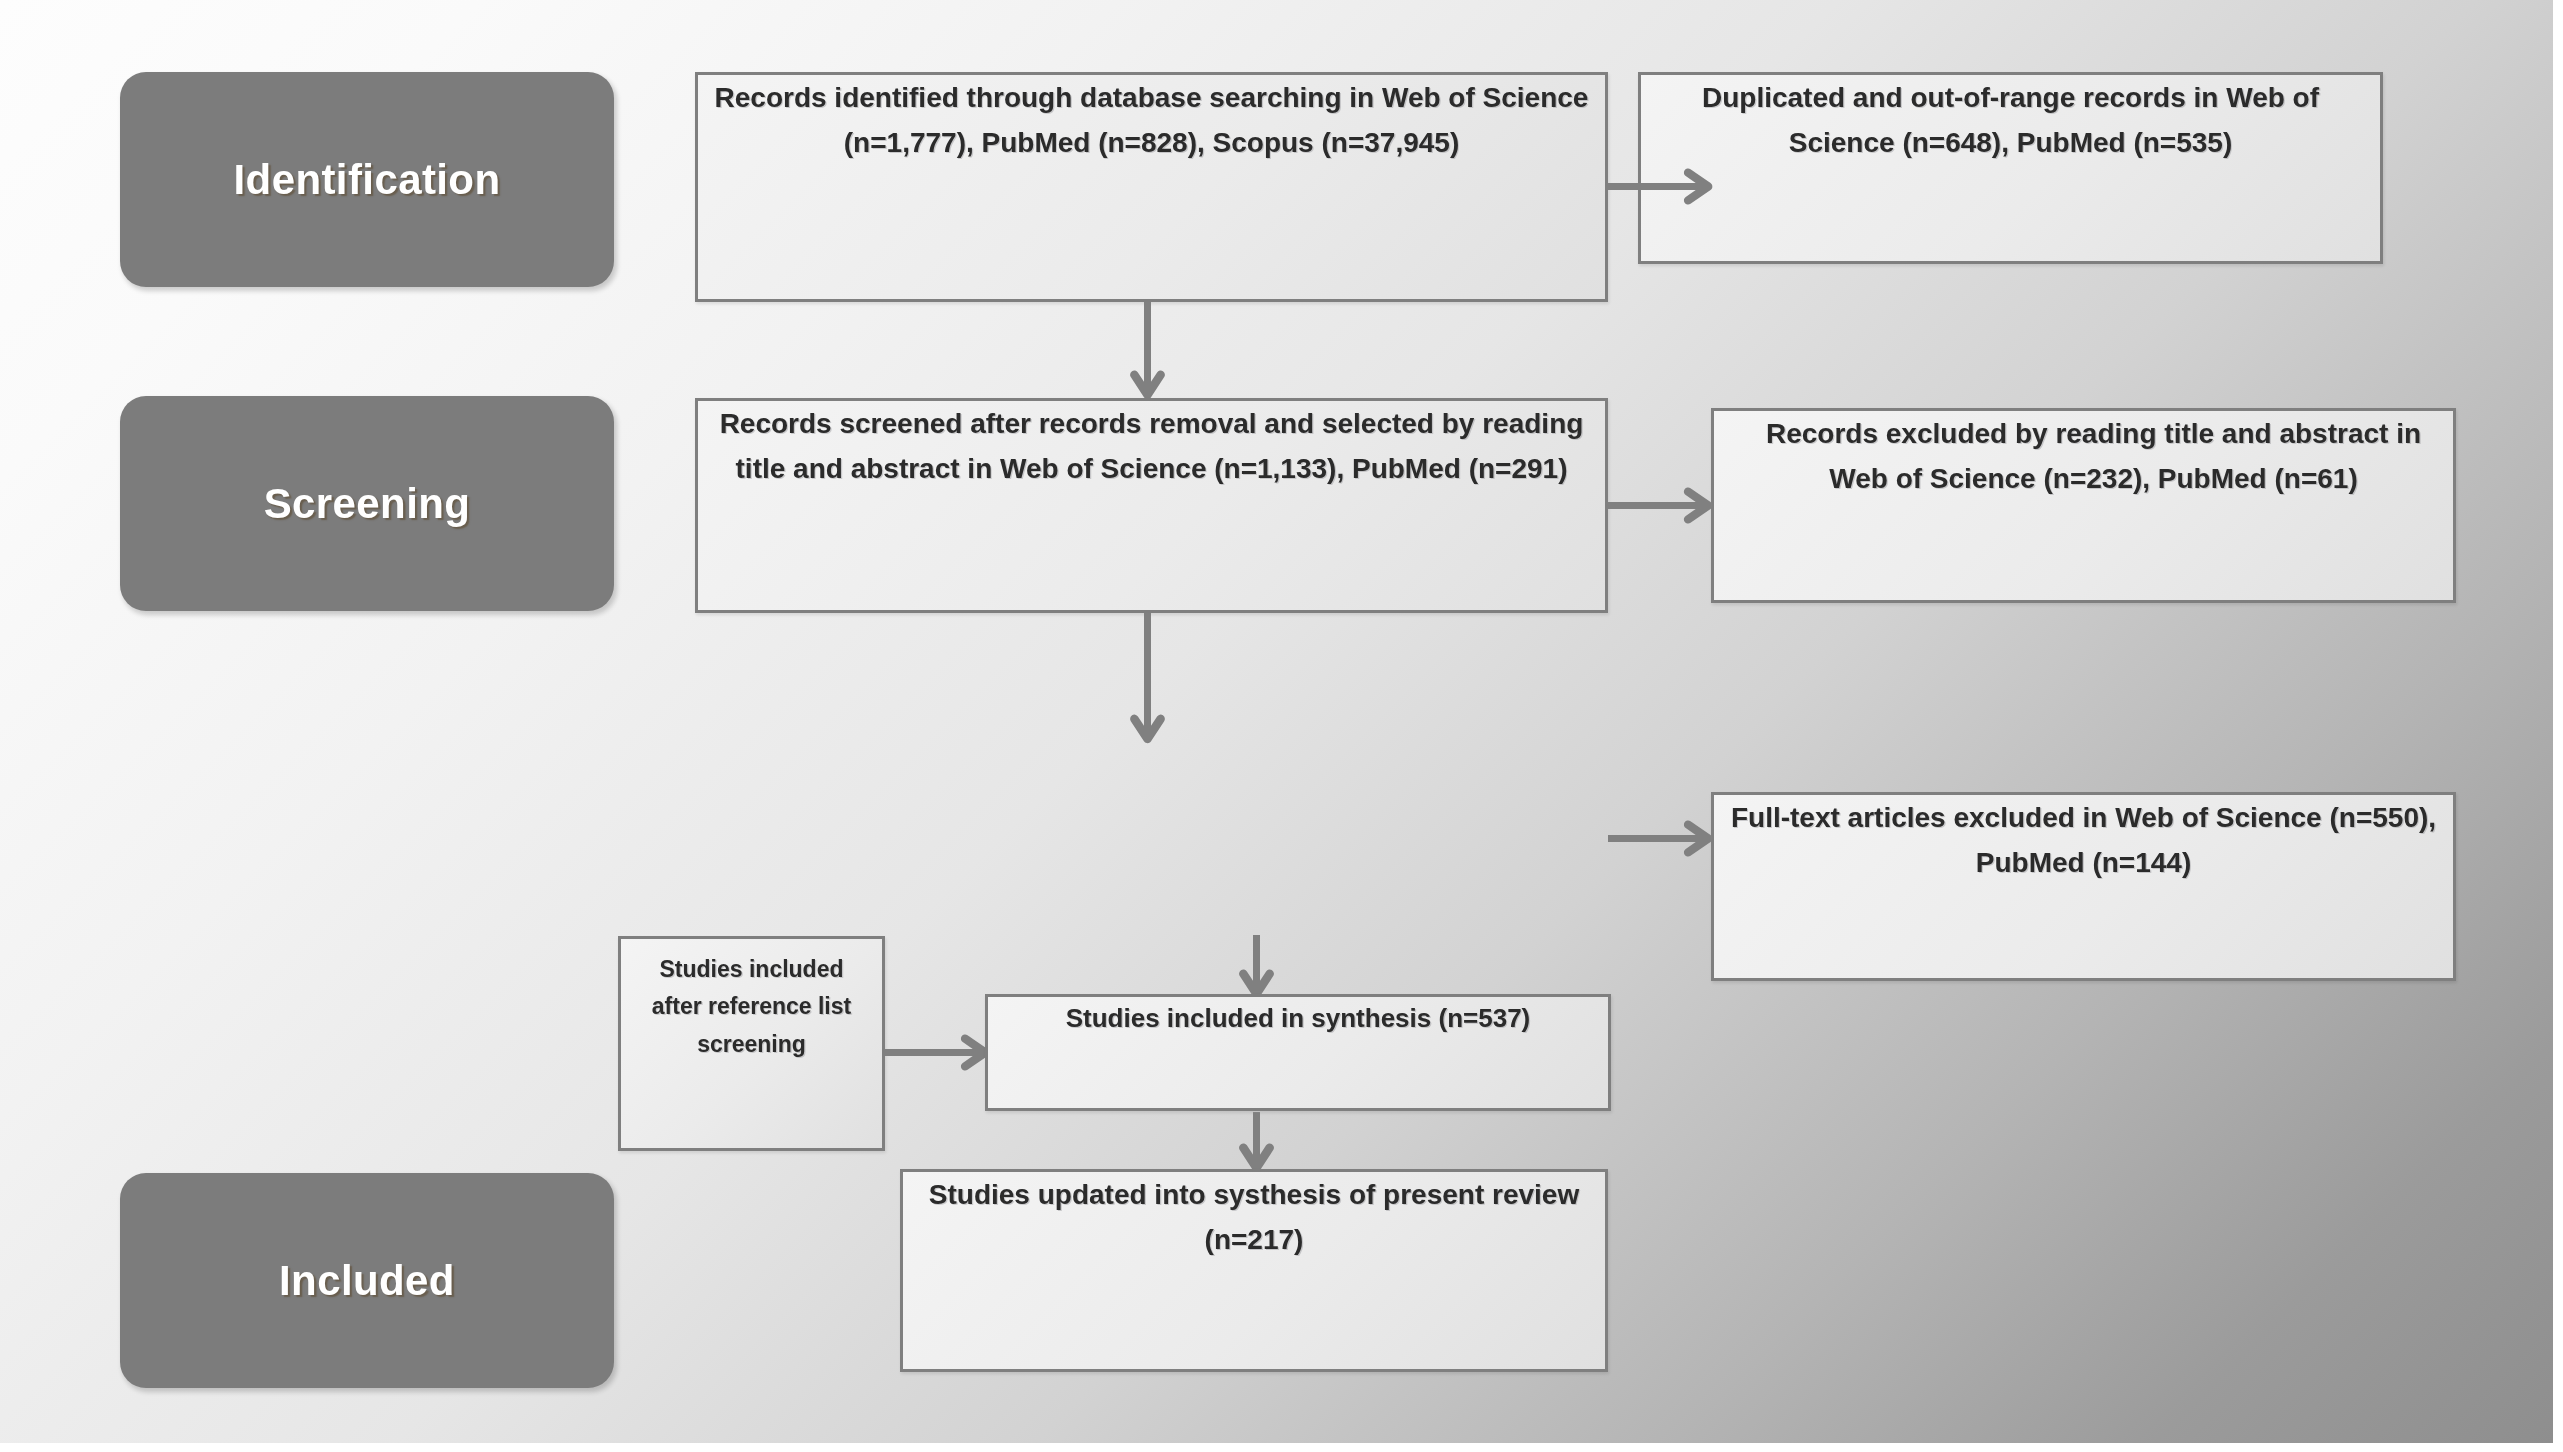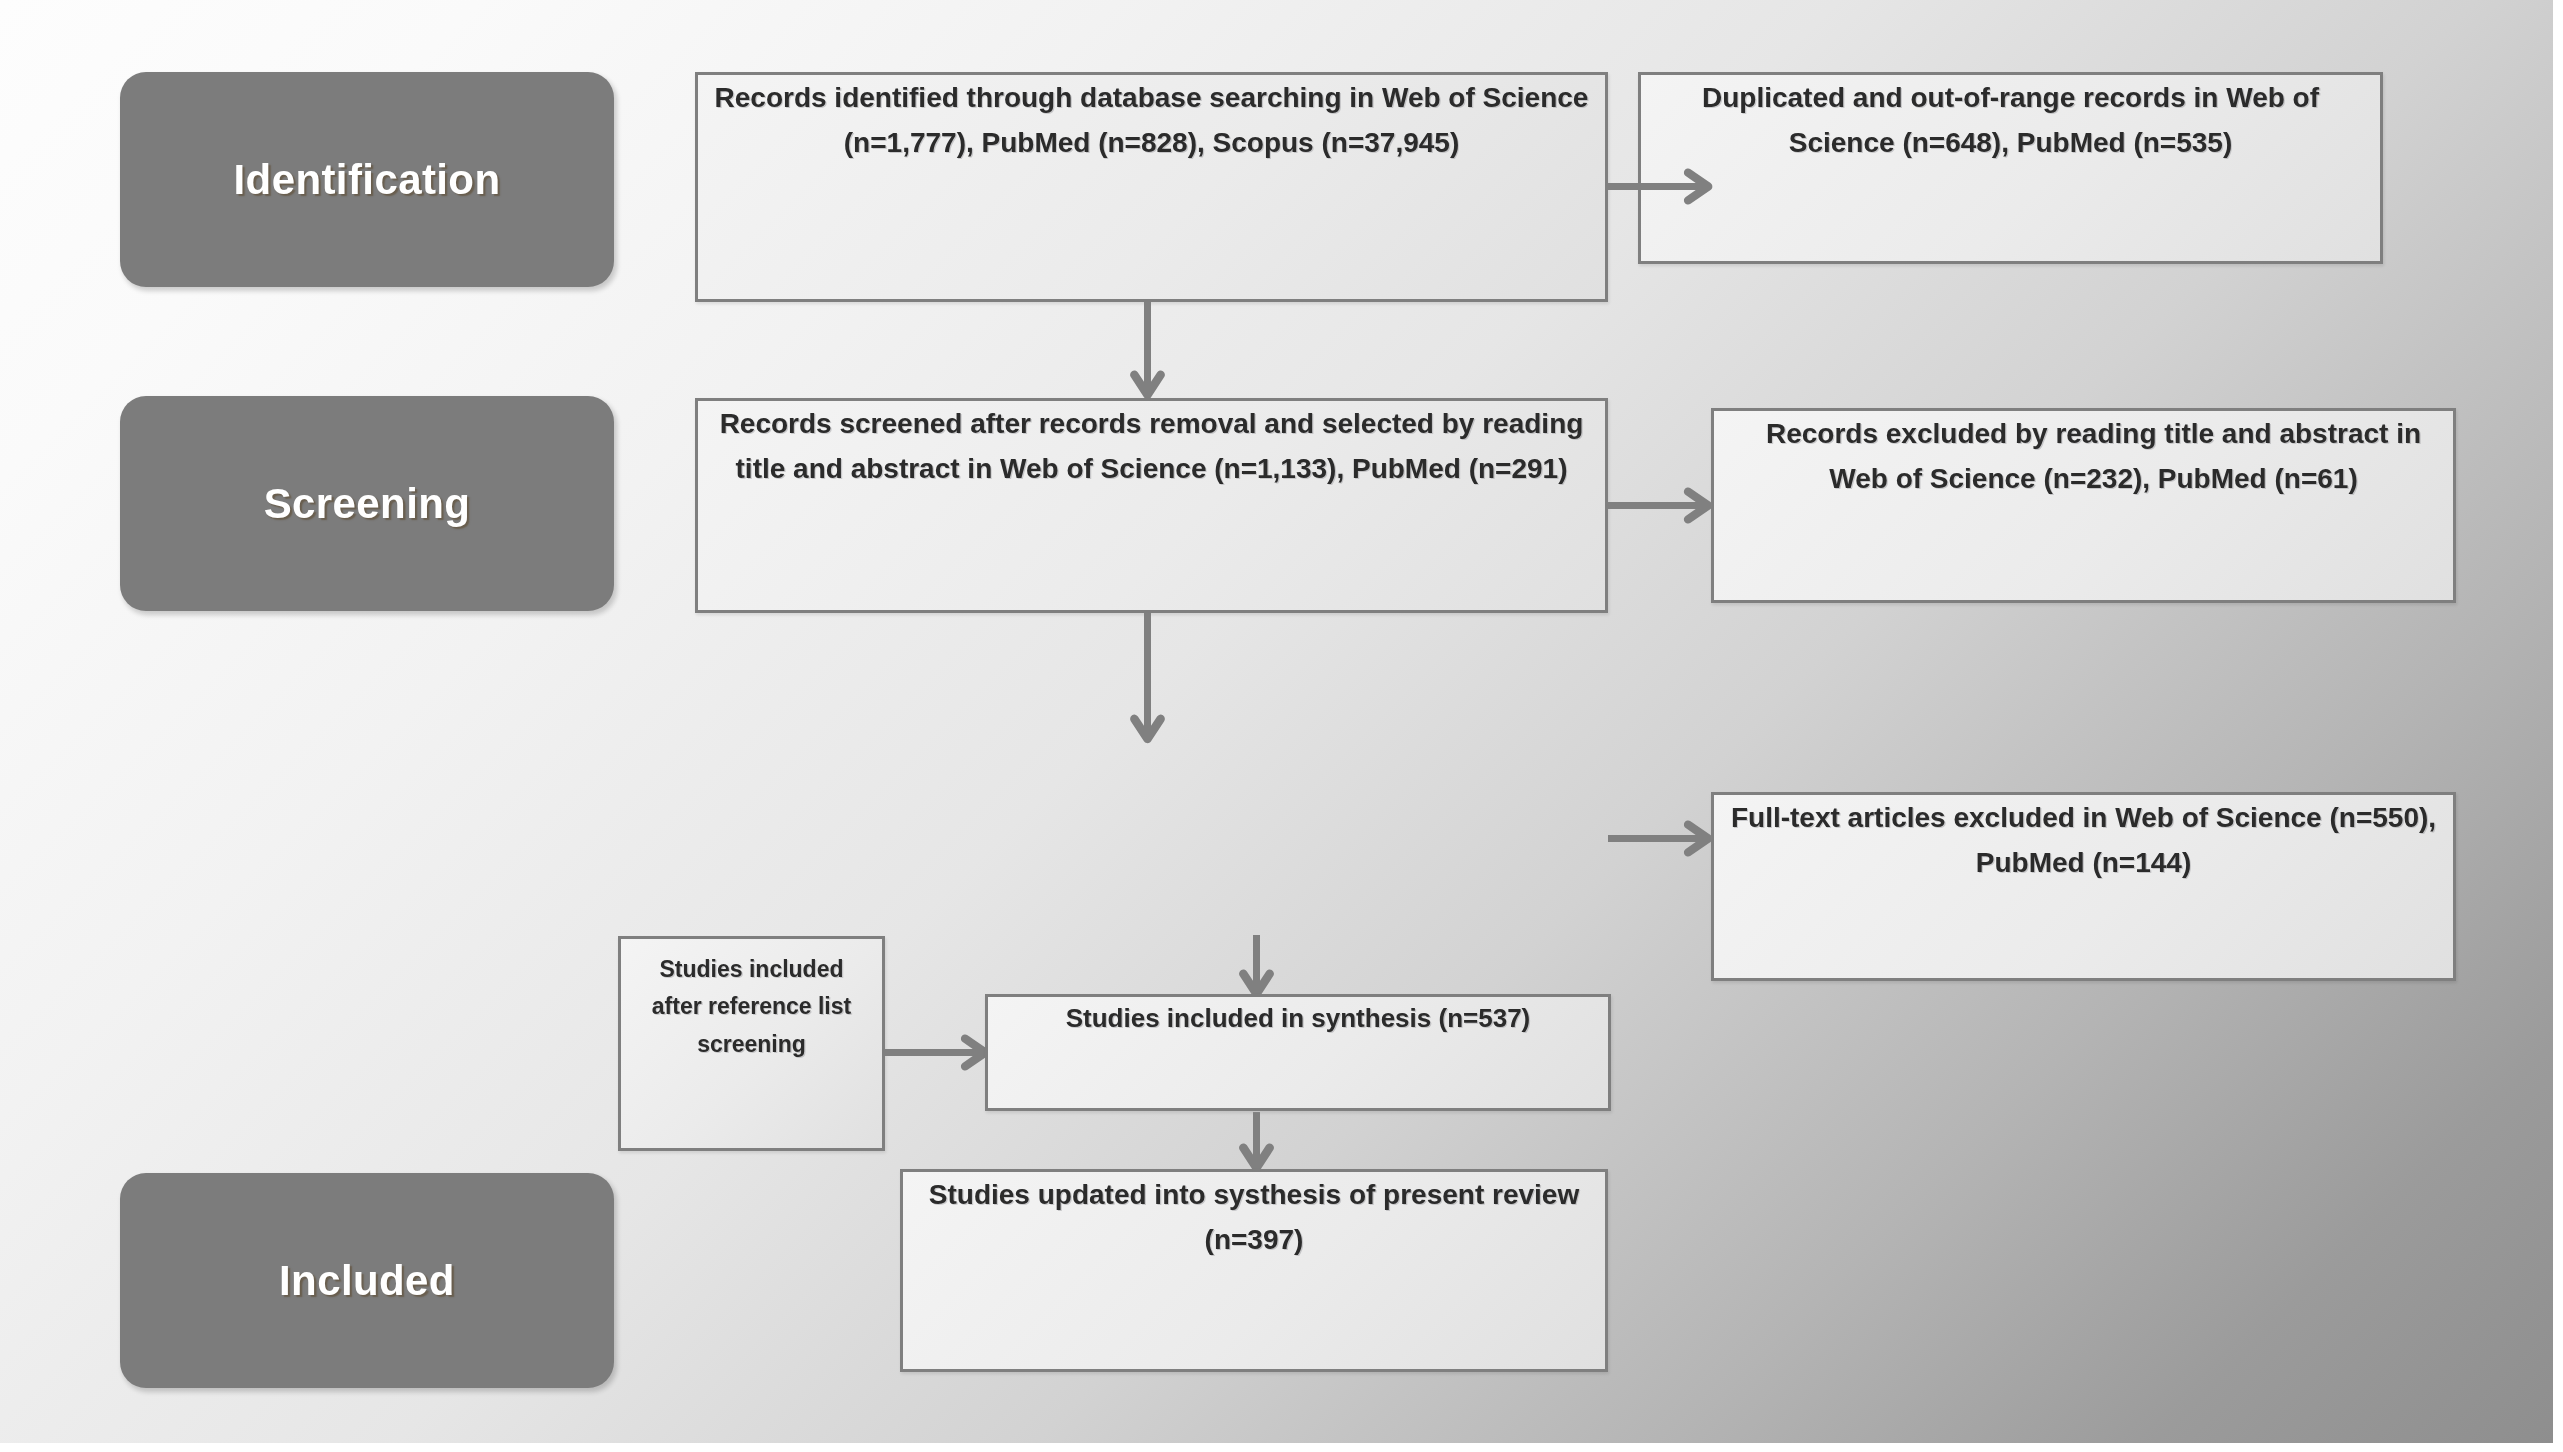--- a/index.html
+++ b/index.html
@@ -180,17 +180,17 @@
   </div>
 
   <div class="conn" style="left:1241px; top:1112px; width:31px; height:59px;">
     <svg width="31" height="59" viewBox="0 0 40 76">
       <line x1="20" y1="0" x2="20" y2="68" stroke="#808080" stroke-width="9"></line>
       <polyline points="3,46 20,72 37,46" fill="none" stroke="#808080" stroke-width="11" stroke-linecap="round" stroke-linejoin="round"></polyline>
     </svg>
   </div>
 
   <div class="flow-box" style="left:900px; top:1169px; width:708px; height:203px;">
-    <span class="box-text t-36">Studies updated into systhesis of present review (n=397)</span>
+    <span class="box-text t-36">Studies updated into systhesis of present review (n=217)</span>
   </div>
 
 </div>
 
 
 </body></html>

